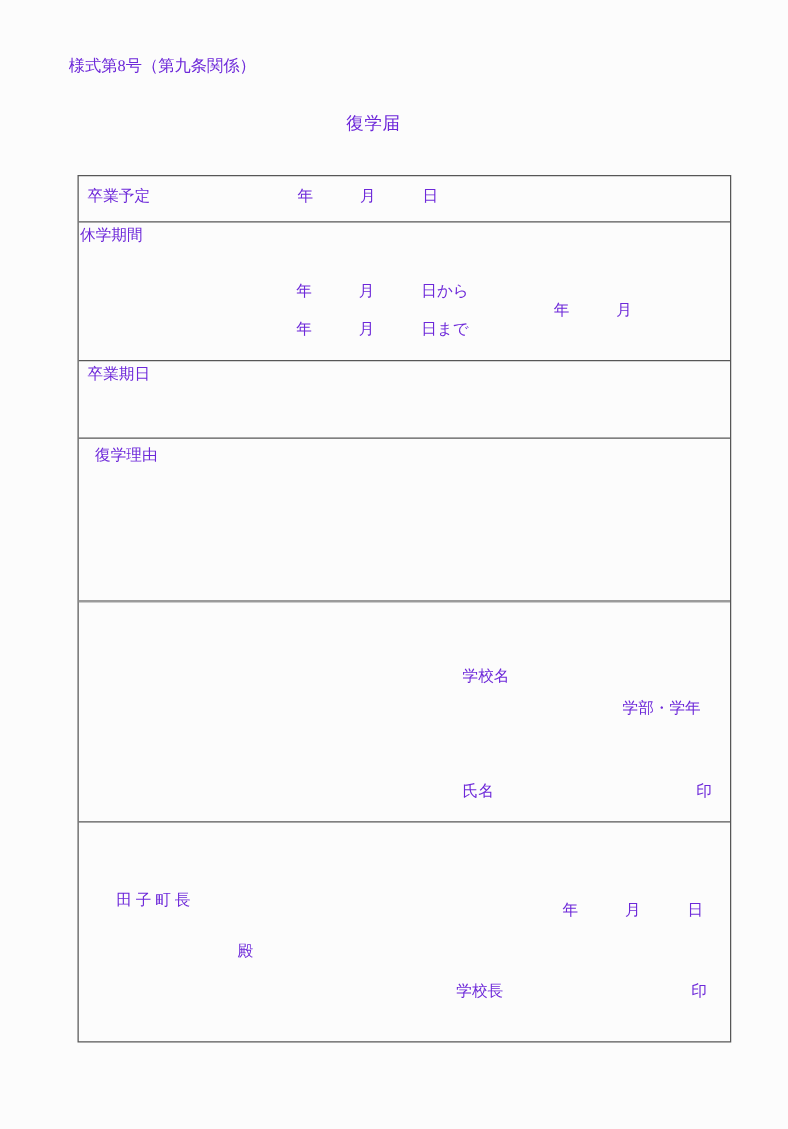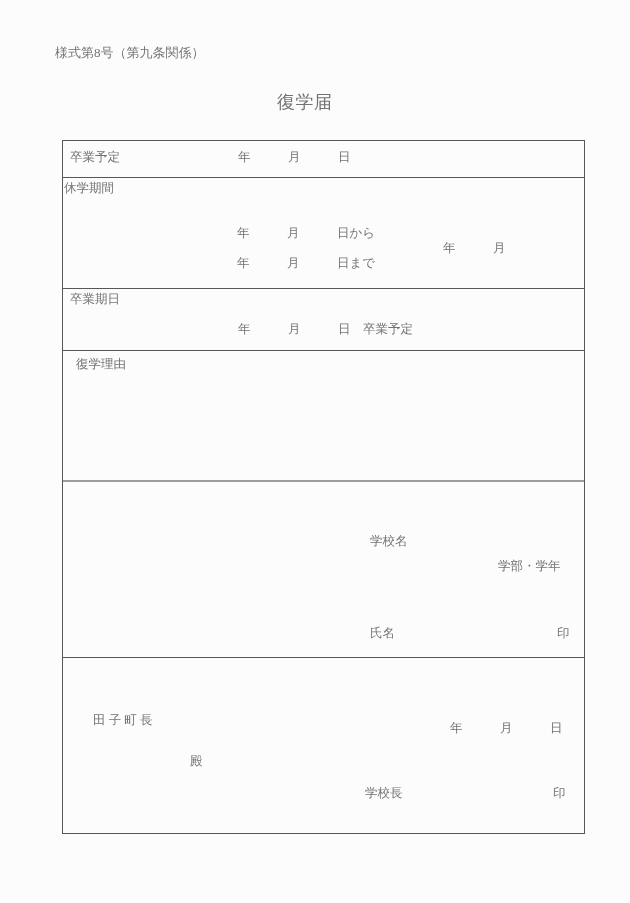--- a/index.html
+++ b/index.html
@@ -9,24 +9,24 @@
     background:#fcfcfc;
     overflow:hidden;
     font-family:"Liberation Serif","DejaVu Serif",serif;
     color:#1f1f1f;
   }
   .t{
     position:absolute;
     white-space:pre;
     font-size:12.5px;
     line-height:1.2;
-    color:#737373;
+    color:#6d28d9;
   }
   .form-number{font-size:13px;}
-  .title{font-size:18px;letter-spacing:0.5px;}
+  .title{font-size:14px;letter-spacing:0.5px;}
   .table{
     position:absolute;
     left:62px;top:140px;
     width:521px;height:692px;
     border:1px solid #575757;
     background:transparent;
   }
   .hl{
     position:absolute;
     left:0;width:100%;height:0;
@@ -53,21 +53,20 @@
 
   <span class="t" style="left:70px;top:150px">卒業予定</span>
   <span class="t" style="left:238px;top:150px">年　　　月　　　日</span>
 
   <span class="t" style="left:64px;top:181px">休学期間</span>
   <span class="t" style="left:237px;top:226px">年　　　月　　　日から</span>
   <span class="t" style="left:237px;top:256px">年　　　月　　　日まで</span>
   <span class="t" style="left:443px;top:241px">年　　　月</span>
 
   <span class="t" style="left:70px;top:292px">卒業期日</span>
-  <span class="t" style="left:238px;top:322px">年　　　月　　　日　卒業予定</span>
 
   <span class="t" style="left:76px;top:357px">復学理由</span>
 
   <span class="t" style="left:370px;top:534px">学校名</span>
   <span class="t" style="left:498px;top:559px">学部・学年</span>
   <span class="t" style="left:370px;top:626px">氏名</span>
   <span class="t" style="left:557px;top:626px">印</span>
 
   <span class="t" style="left:450px;top:721px">年　　　月　　　日</span>
   <span class="t" style="left:93px;top:713px">田 子 町 長</span>

